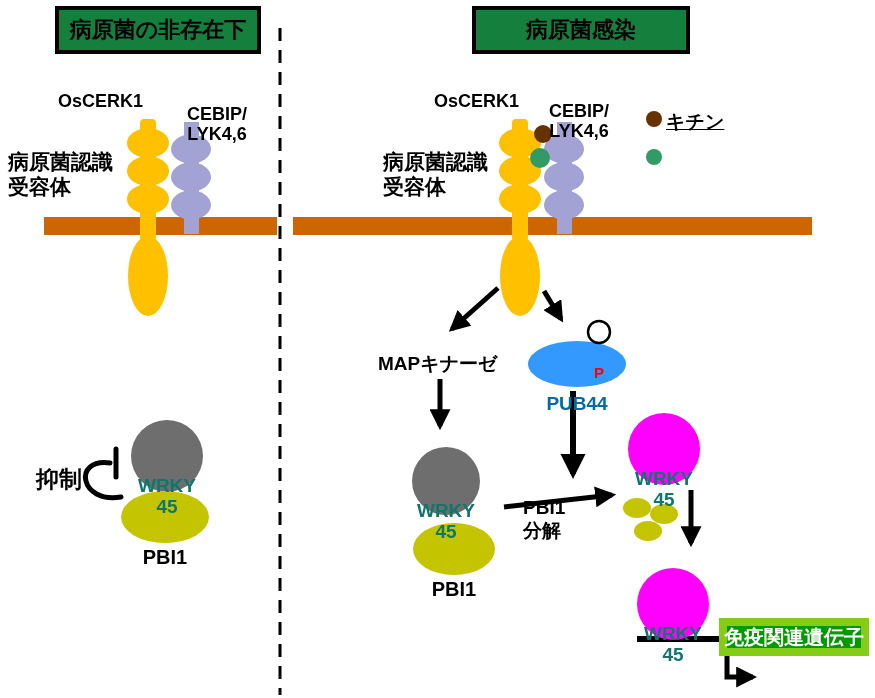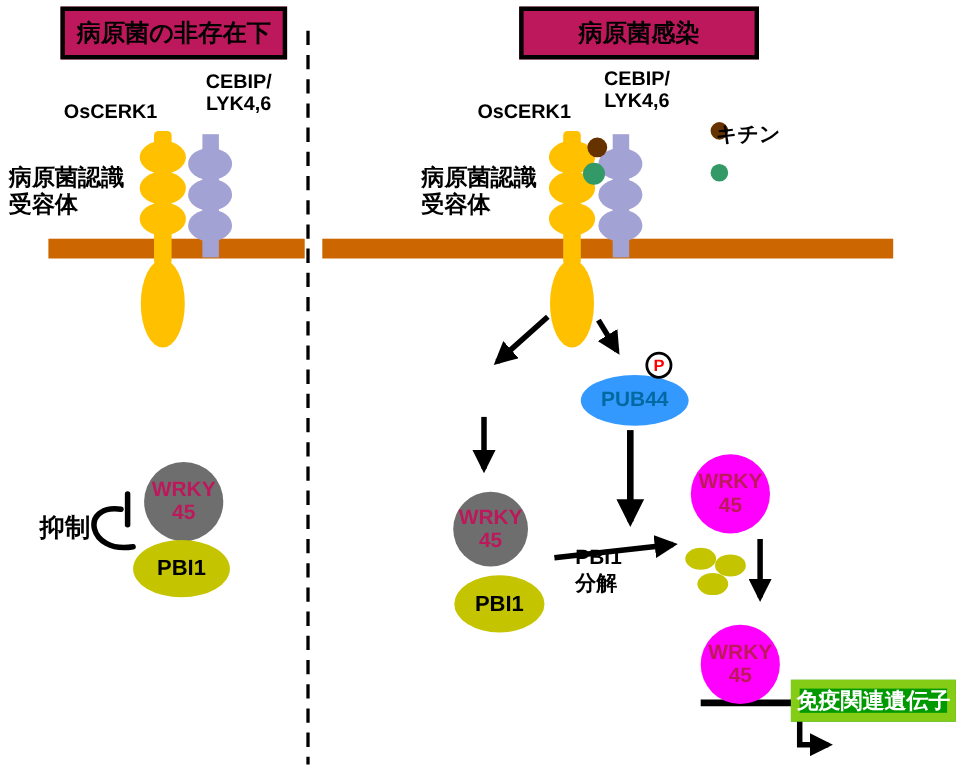--- a/index.html
+++ b/index.html
@@ -1,26 +1,26 @@
 <!DOCTYPE html>
 <html><head>
 <meta charset="utf-8">
 <style>
   html,body{margin:0;padding:0;background:#fff;}
   #canvas{
     position:relative;width:875px;height:698px;background:#ffffff;overflow:hidden;
     font-family:"Liberation Sans","DejaVu Sans",sans-serif;
   }
   .lbl{position:absolute;font-weight:bold;color:#000;white-space:nowrap;}
-  .center{display:flex;flex-direction:column;align-items:center;justify-content:center;text-align:center;}
+  .center{display:flex;flex-direction:column;align-items:center;justify-content:center;text-align:center;margin-top:40px;}
   .titlebox{
     position:absolute;border:4px solid #000;display:flex;align-items:center;justify-content:center;
-    font-weight:bold;font-size:22px;background:#be185d;
+    font-weight:bold;font-size:22px;background:#15803d;
   }
-  .protein-text{color:#be185d;font-size:19px;line-height:21px;font-weight:bold;}
+  .protein-text{color:#0f766e;font-size:19px;line-height:21px;font-weight:bold;}
   #immune-box{
     position:absolute;left:719px;top:618px;width:150px;height:38px;box-sizing:border-box;
     border:8px solid #84cc16;display:flex;align-items:center;justify-content:center;
     color:#fff;font-weight:bold;font-size:20px;white-space:nowrap;
   }
   svg{position:absolute;left:0;top:0;}
 </style>
 </head>
 <body>
 
@@ -135,22 +135,23 @@
   <div class="lbl" style="left:434px;top:91px;font-size:18px;">OsCERK1</div>
   <div class="lbl center" style="left:540px;top:61px;width:78px;font-size:18px;line-height:20px;">
     <span>CEBIP/</span>
     <span>LYK4,6</span>
   </div>
   <div class="lbl" style="left:383px;top:149px;font-size:21px;line-height:25px;">
     <span>病原菌認識</span><br>
     <span>受容体</span>
   </div>
 
-  <div class="lbl" style="left:651px;top:109px;font-size:19px;">キチン</div>
+  <div class="lbl" style="left:666px;top:109px;font-size:19px;text-decoration:underline;">キチン</div>
 
+  <div class="lbl" style="left:378px;top:351px;font-size:19px;">MAPキナーゼ</div>
   <div class="lbl center" style="left:528px;top:341px;width:98px;height:46px;font-size:19px;color:#0369a1;">
     <span>PUB44</span>
   </div>
   <div class="lbl center" style="left:588px;top:321px;width:22px;height:22px;font-size:15px;color:#FF0000;">
     <span>P</span>
   </div>
   <div class="lbl center protein-text" style="left:412px;top:447px;width:68px;height:68px;">
     <span>WRKY</span>
     <span>45</span>
   </div>

